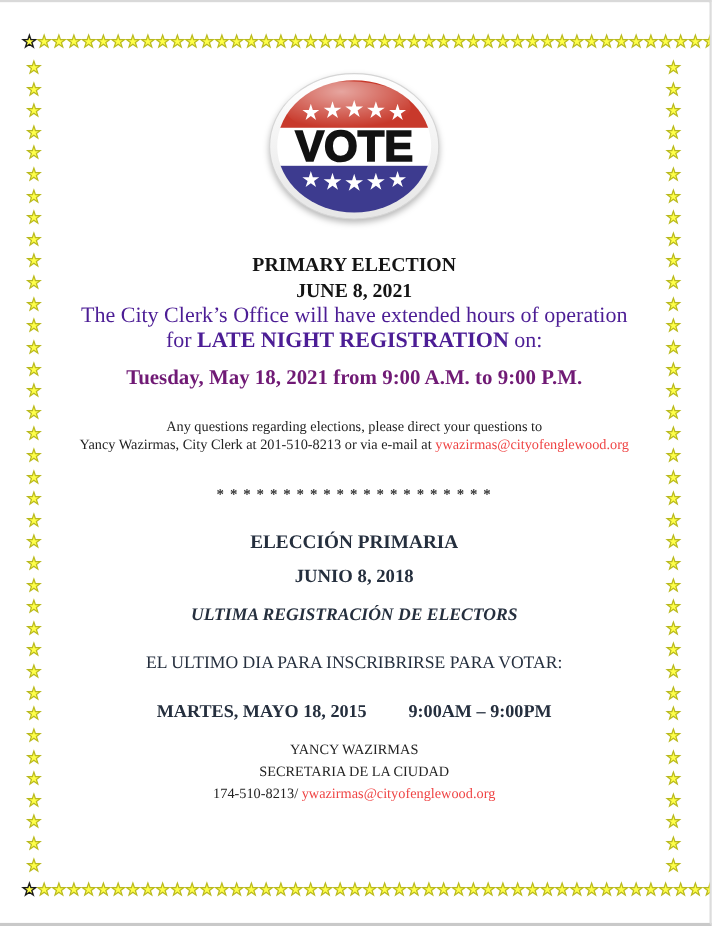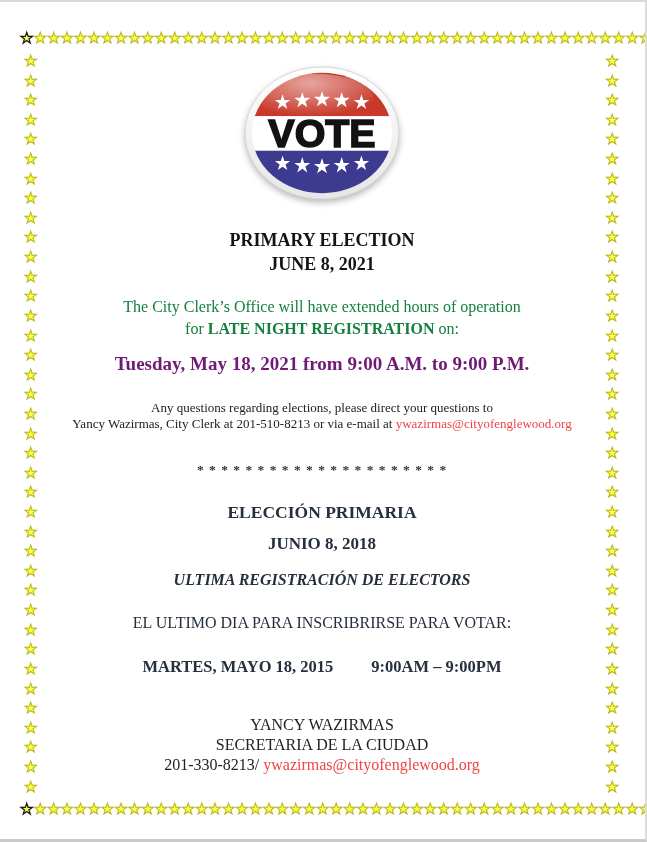--- a/index.html
+++ b/index.html
@@ -21,33 +21,33 @@
     -webkit-text-stroke:1px #b9b91e;
     text-shadow:0 0 1px #b9b91e;
     font-family:"DejaVu Sans",sans-serif;
   }
   .star.corner{-webkit-text-stroke:1.2px #1a1a1a;text-shadow:0 0 1px #1a1a1a;}
   
   .content{position:absolute;left:49px;right:50px;top:62px;text-align:center;}
   .badge-wrap{height:142px;display:flex;justify-content:center;align-items:flex-start;}
   .vote-badge{filter:drop-shadow(0 3px 3px rgba(0,0,0,0.28));}
   .h-en{margin-top:22px;font-size:18px;font-weight:bold;line-height:24px;color:#141414;}
-  .para{margin-top:20px;font-size:16px;line-height:22px;color:#15803d;}
+  .para{font-size:20px;line-height:22px;color:#4c1d95;}
   .datetime-en{margin-top:13px;font-size:19px;font-weight:bold;color:#701a75;}
   .small-contact{margin-top:25px;font-size:13px;line-height:16px;color:#222;}
   .email-link{color:#ef4444;text-decoration:none;cursor:pointer;}
   .separator{margin-top:30px;font-size:13.5px;font-weight:bold;letter-spacing:1px;color:#333;}
   .es{color:#252f3e;}
   .h-es1{margin-top:24px;font-size:17.5px;font-weight:bold;}
   .h-es2{margin-top:11px;font-size:17px;font-weight:bold;}
   .es-line1{margin-top:17px;font-size:16px;font-weight:bold;font-style:italic;}
   .es-line2{margin-top:25px;font-size:16px;}
   .es-datetime{margin-top:25px;font-size:16.5px;font-weight:bold;}
   .es-time{margin-left:38px;}
-  .contact-es{margin-top:38px;font-size:16px;line-height:20px;color:#222;}
+  .contact-es{margin-top:14px;font-size:13px;line-height:20px;color:#222;}
 </style>
 </head>
 <body>
 
 <div class="star-row top" id="border-top">
     <span class="star corner">★</span>
     <span class="star">★</span>
     <span class="star">★</span>
     <span class="star">★</span>
     <span class="star">★</span>
@@ -291,16 +291,16 @@
   <div class="es-line1 es">ULTIMA REGISTRACIÓN DE ELECTORS</div>
   <div class="es-line2 es">EL ULTIMO DIA PARA INSCRIBRIRSE PARA VOTAR:</div>
 
   <div class="es-datetime es">
     <span>MARTES, MAYO 18, 2015</span><span class="es-time">9:00AM – 9:00PM</span>
   </div>
 
   <div class="contact-es">
     <div>YANCY WAZIRMAS</div>
     <div>SECRETARIA DE LA CIUDAD</div>
-    <div><span>201-330-8213/ </span><a class="email-link">ywazirmas@cityofenglewood.org</a></div>
+    <div><span>174-510-8213/ </span><a class="email-link">ywazirmas@cityofenglewood.org</a></div>
   </div>
 
 </div>
 
 </body></html>

